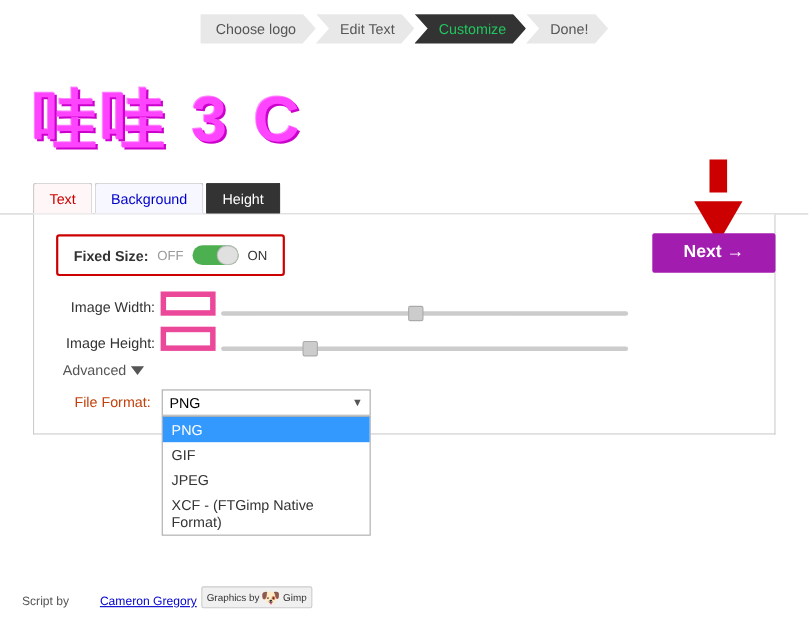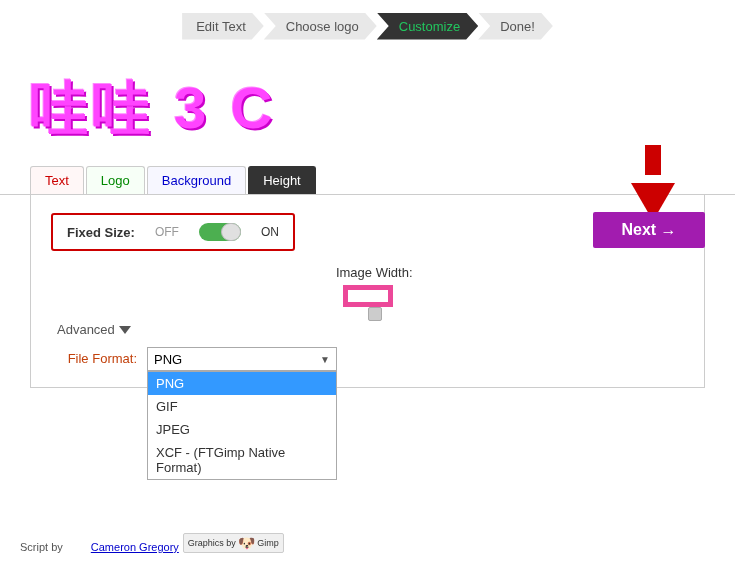--- a/index.html
+++ b/index.html
@@ -140,21 +140,21 @@
       border: 1px solid #ccc;
       border-top: none;
       padding: 18px 20px 16px 20px;
       background: #fff;
     }
 
     
     .fixed-size-row {
       display: flex;
       align-items: center;
-      gap: 20px;
+      gap: 8px;
       border: 2px solid #cc0000;
       padding: 8px 14px;
       border-radius: 3px;
       width: fit-content;
       margin-bottom: 14px;
     }
     .fixed-size-label {
       font-size: 13px;
       font-weight: bold;
       color: #333;
@@ -182,24 +182,23 @@
       border-radius: 9px;
       position: absolute;
       right: 0;
       top: 0;
       border: 1px solid #bbb;
     }
 
     
     .param-row {
       display: flex;
-      align-items: center;
+      align-items: flex-end;
       margin-bottom: 10px;
       gap: 5px;
-      flex-direction: column;
     }
     .param-label {
       width: 90px;
       text-align: right;
       font-size: 13px;
       color: #333;
     }
     .param-input {
       width: 48px;
       height: 22px;
@@ -332,24 +331,24 @@
     }
     .gimp-dog {
       font-size: 14px;
     }
   </style>
 </head>
 <body>
 
 <div class="wizard-bar">
   <div class="wizard-step">
+    <div class="step-label">Choose logo</div>
+  </div>
+  <div class="wizard-step">
     <div class="step-label">Edit Text</div>
-  </div>
-  <div class="wizard-step">
-    <div class="step-label">Choose logo</div>
   </div>
   <div class="wizard-step active">
     <div class="step-label">Customize</div>
   </div>
   <div class="wizard-step">
     <div class="step-label done-step">Done!</div>
   </div>
 </div>
 
 <div class="logo-area">
@@ -358,21 +357,20 @@
 
 <div class="arrow-area">
   <div class="arrow-shaft"></div>
   <div class="red-arrow"></div>
 </div>
 
 <button class="next-btn">Next →</button>
 
 <div class="tabs-row">
   <div class="tab text-tab">Text</div>
-  <div class="tab logo-tab">Logo</div>
   <div class="tab bg-tab">Background</div>
   <div class="tab active">Height</div>
 </div>
 
 <div class="main-panel">
 
   <div class="fixed-size-row">
     <span class="fixed-size-label">Fixed Size:</span>
     <span class="toggle-off-label">OFF</span>
     <div class="toggle-track">
@@ -382,20 +380,27 @@
   </div>
 
   <div class="param-row">
     <span class="param-label">Image Width:</span>
     <input class="param-input" type="text" value="400" style="">
     <div class="slider-track">
       <div class="slider-thumb" style="left: 46%;"></div>
     </div>
   </div>
 
+  <div class="param-row">
+    <span class="param-label">Image Height:</span>
+    <input class="param-input" type="text" value="150" style="">
+    <div class="slider-track">
+      <div class="slider-thumb" style="left: 20%;"></div>
+    </div>
+  </div>
 
   <div class="advanced-row">
     <span class="advanced-label">Advanced</span>
     <div class="triangle-down"></div>
   </div>
 
   <div class="format-row">
     <span class="format-label">File Format:</span>
     <div class="format-select-wrapper">
       <div class="format-select-box">

